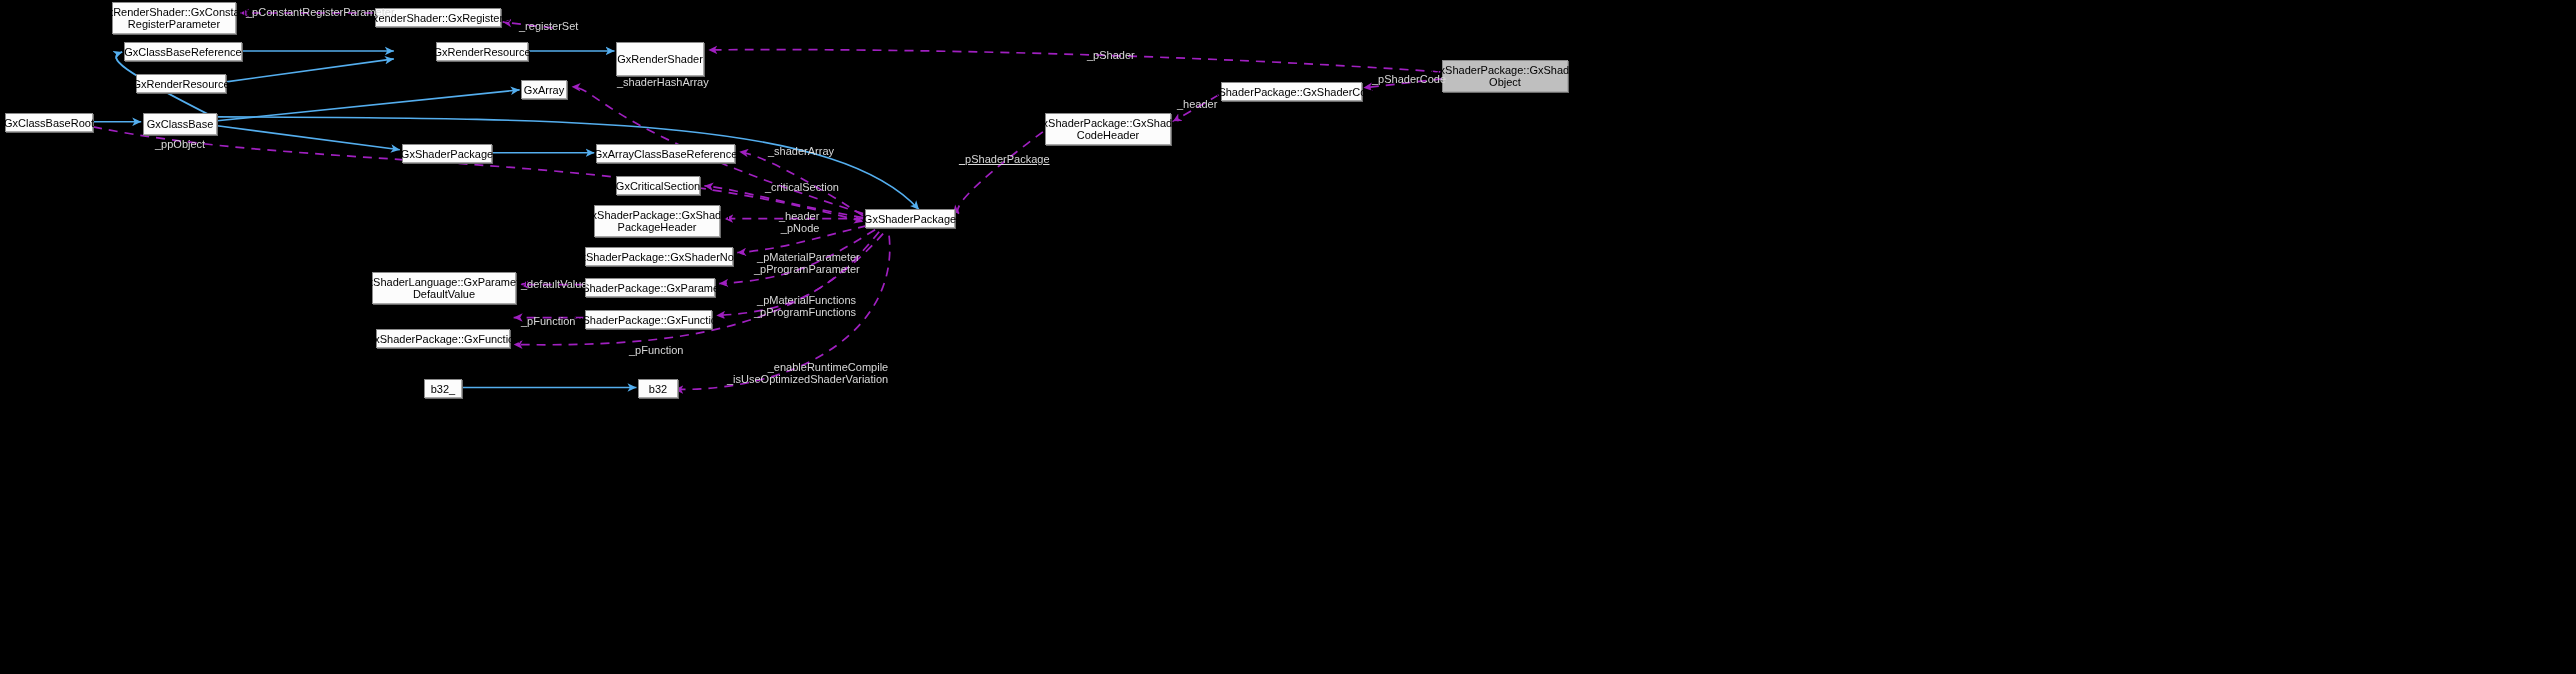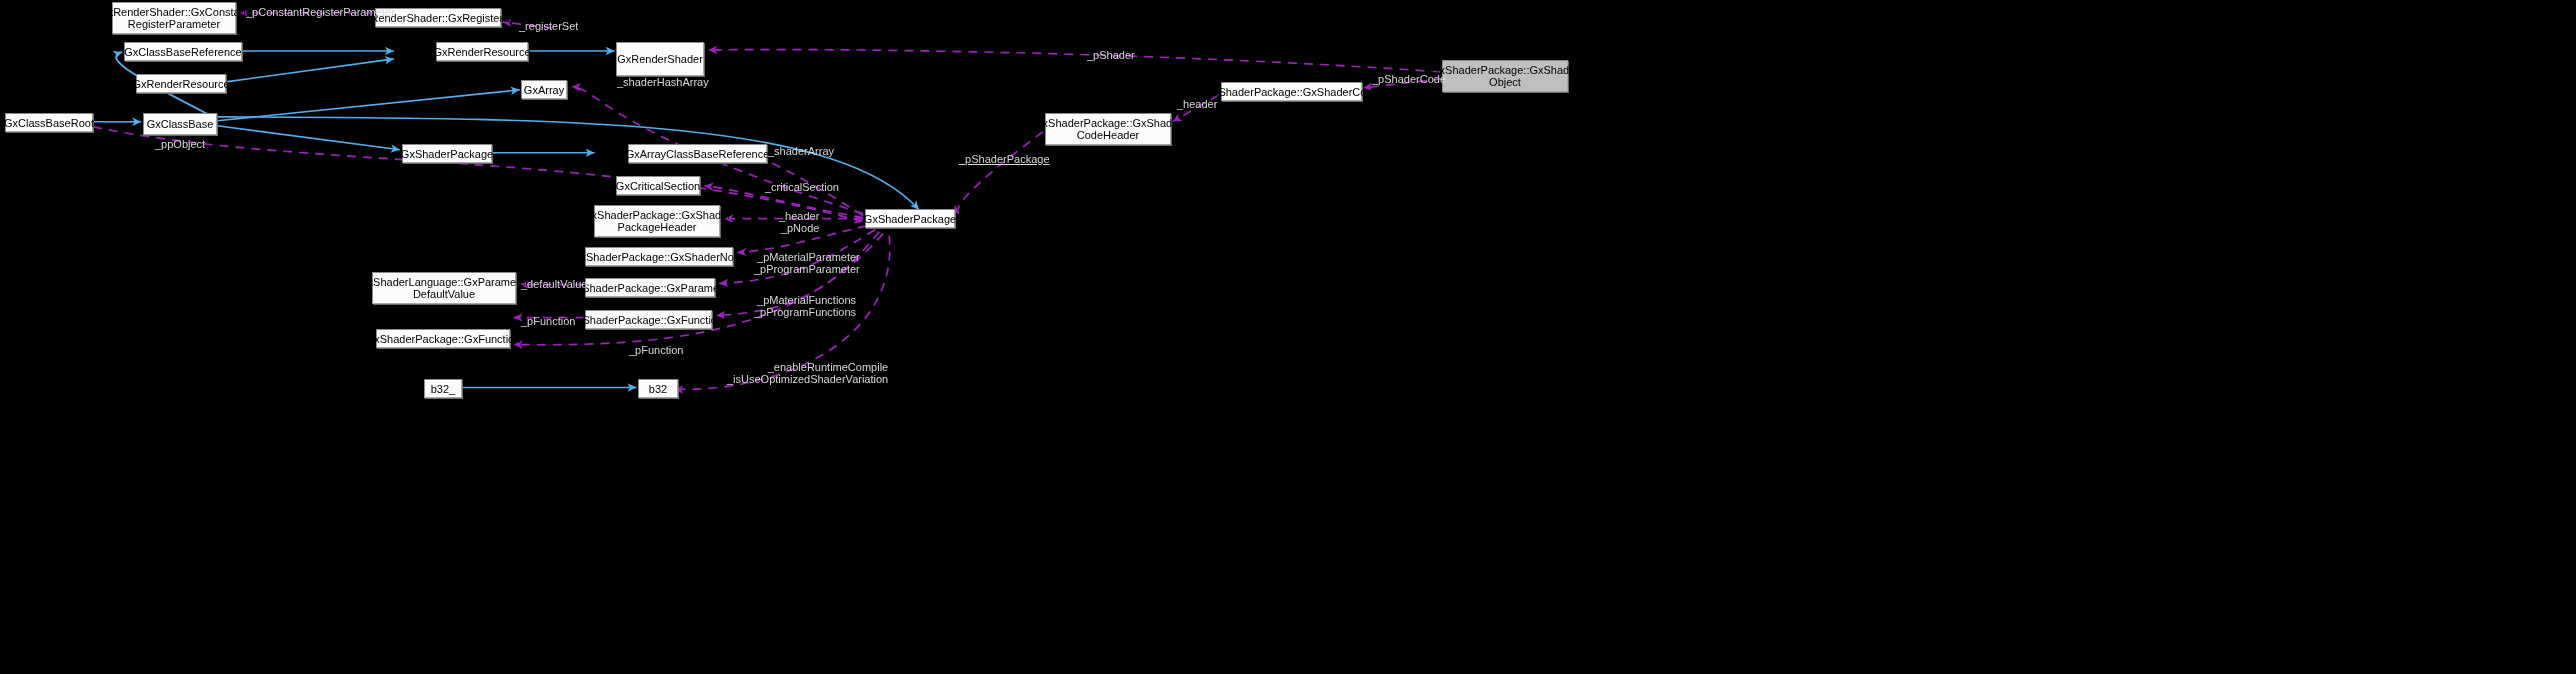--- a/index.html
+++ b/index.html
@@ -73,21 +73,21 @@
     <div class="node hi" style="left: 1442px; top: 60px; width: 126px; height: 32px;">GxShaderPackage::GxShader
 Object</div>
     <div class="node" style="left: 136px; top: 74px; width: 90px; height: 19px;">GxRenderResource</div>
     <div class="node" style="left: 521px; top: 80px; width: 46px; height: 19px;">GxArray</div>
     <div class="node" style="left: 1221px; top: 82px; width: 141px; height: 19px;">GxShaderPackage::GxShaderCode</div>
     <div class="node" style="left: 5px; top: 113px; width: 88px; height: 19px;">GxClassBaseRoot</div>
     <div class="node" style="left: 143px; top: 113px; width: 74px; height: 22px;">GxClassBase</div>
     <div class="node" style="left: 1045px; top: 113px; width: 126px; height: 32px;">GxShaderPackage::GxShader
 CodeHeader</div>
     <div class="node" style="left: 402px; top: 144px; width: 90px; height: 19px;">GxShaderPackage</div>
-    <div class="node" style="left: 596px; top: 144px; width: 139px; height: 19px; margin-left: 32px;">GxArrayClassBaseReference</div>
+    <div class="node" style="left: 596px; top: 144px; width: 139px; height: 19px;">GxArrayClassBaseReference</div>
     <div class="node" style="left: 616px; top: 176px; width: 84px; height: 19px;">GxCriticalSection</div>
     <div class="node" style="left: 594px; top: 205px; width: 126px; height: 32px;">GxShaderPackage::GxShader
 PackageHeader</div>
     <div class="node" style="left: 865px; top: 209px; width: 90px; height: 19px;">GxShaderPackage</div>
     <div class="node" style="left: 585px; top: 247px; width: 148px; height: 19px;">GxShaderPackage::GxShaderNode</div>
     <div class="node" style="left: 372px; top: 272px; width: 144px; height: 32px;">GxShaderLanguage::GxParameter
 DefaultValue</div>
     <div class="node" style="left: 585px; top: 278px; width: 130px; height: 19px;">GxShaderPackage::GxParameter</div>
     <div class="node" style="left: 585px; top: 310px; width: 127px; height: 19px;">GxShaderPackage::GxFunctions</div>
     <div class="node" style="left: 376px; top: 329px; width: 134px; height: 19px;">GxShaderPackage::GxFunction</div>

